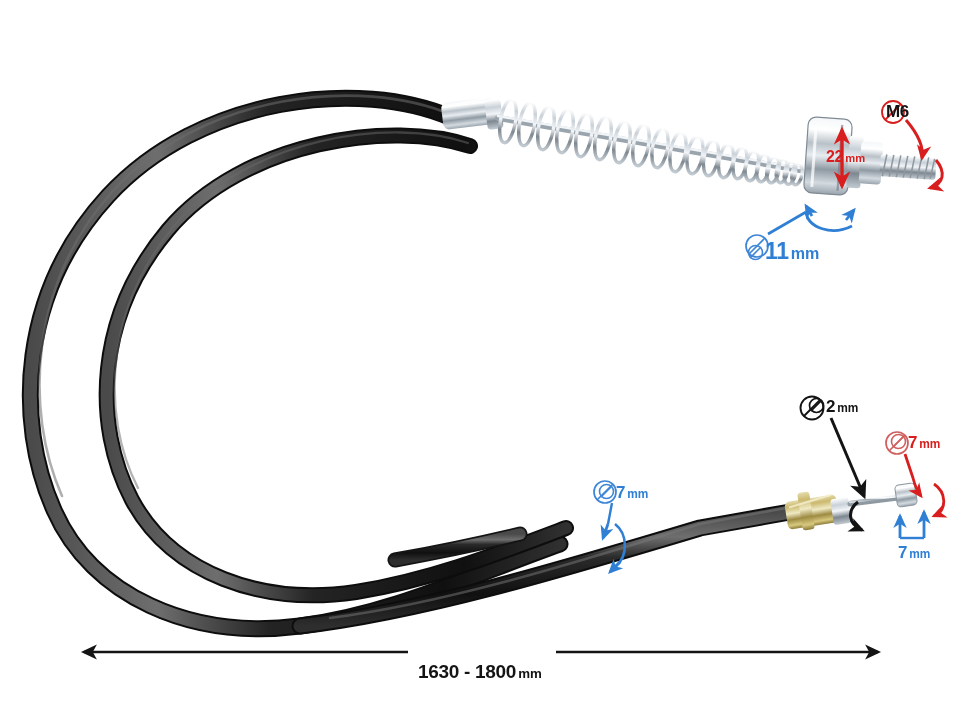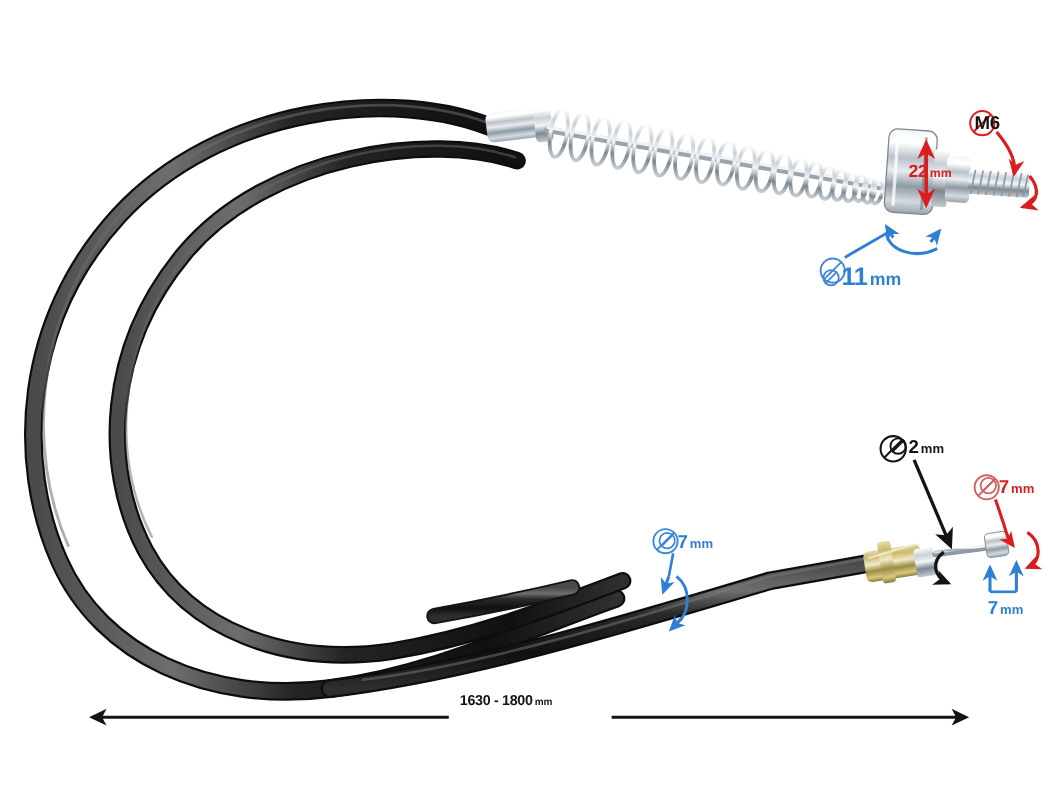--- a/index.html
+++ b/index.html
@@ -42,21 +42,21 @@
   .c-blue  { color: #2f7fd4; }
 
   
   #lbl-m6      { left: 886px; top: 102px; font-size: 17px; }
   #lbl-22mm    { left: 826px; top: 148px; font-size: 16px; }
   #lbl-11mm    { left: 747px; top: 238px; font-size: 23px; }
   #lbl-7mm-out { left: 598px; top: 483px; font-size: 17px; }
   #lbl-2mm     { left: 808px; top: 397px; font-size: 17px; }
   #lbl-7mm-dia { left: 890px; top: 433px; font-size: 17px; }
   #lbl-7mm-len { left: 898px; top: 543px; font-size: 17px; }
-  #lbl-length  { left: 418px; top: 629px; font-size: 13px; color: #141414; }
+  #lbl-length  { left: 418px; top: 661px; font-size: 19px; color: #141414; }
 </style>
 </head>
 <body>
 
 <div id="stage">
 
   <svg id="art" width="960" height="720" viewBox="0 0 960 720">
     <defs>
 
       <linearGradient id="gSheath" x1="0" y1="0" x2="0" y2="1">

